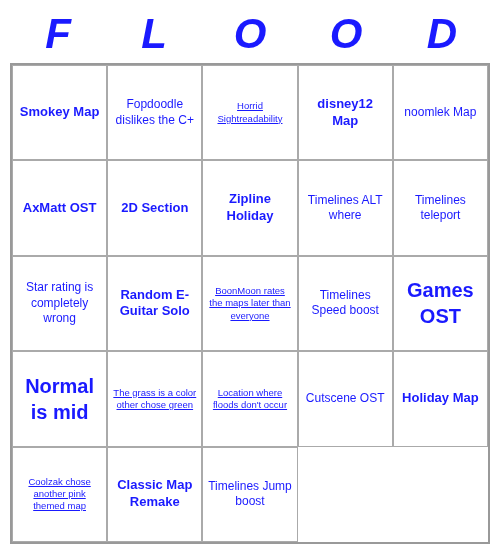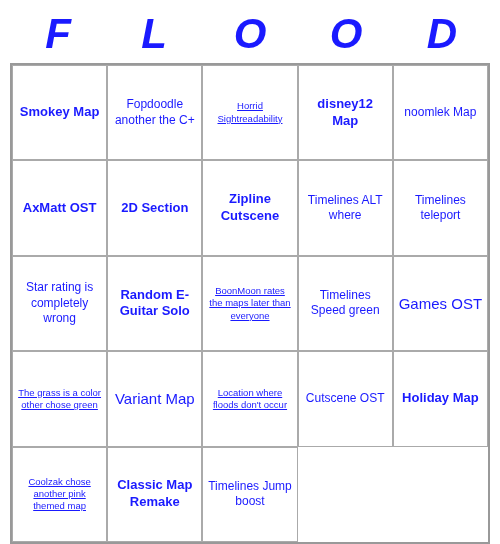--- a/index.html
+++ b/index.html
@@ -64,52 +64,52 @@
     .bingo-cell.medium-text {
       font-size: 12px;
     }
 
     .bingo-cell.small-text {
       font-size: 9.5px;
       text-decoration: underline;
     }
 
     .bingo-cell.big-bold {
-      font-size: 15px;
-      font-weight: normal;
+      font-size: 20px;
+      font-weight: bold;
     }
   </style>
 </head>
 <body>
 
 <div id="bingo-header">
 <span class="header-letter">F</span>
     <span class="header-letter">L</span>
     <span class="header-letter">O</span>
     <span class="header-letter">O</span>
     <span class="header-letter">D</span>
   </div>
 
 <div id="bingo-grid">
 <div class="bingo-cell large-text">Smokey Map</div>
-    <div class="bingo-cell medium-text">Fopdoodle another the C+</div>
+    <div class="bingo-cell medium-text">Fopdoodle dislikes the C+</div>
     <div class="bingo-cell small-text">Horrid Sightreadability</div>
     <div class="bingo-cell large-text">disney12 Map</div>
     <div class="bingo-cell medium-text">noomlek Map</div>
     <div class="bingo-cell large-text">AxMatt OST</div>
     <div class="bingo-cell large-text">2D Section</div>
-    <div class="bingo-cell large-text">Zipline Cutscene</div>
+    <div class="bingo-cell large-text">Zipline Holiday</div>
     <div class="bingo-cell medium-text">Timelines ALT where</div>
     <div class="bingo-cell medium-text">Timelines teleport</div>
     <div class="bingo-cell medium-text">Star rating is completely wrong</div>
     <div class="bingo-cell large-text">Random E-Guitar Solo</div>
     <div class="bingo-cell small-text">BoonMoon rates the maps later than everyone</div>
-    <div class="bingo-cell medium-text">Timelines Speed green</div>
+    <div class="bingo-cell medium-text">Timelines Speed boost</div>
     <div class="bingo-cell big-bold">Games OST</div>
+    <div class="bingo-cell big-bold">Normal is mid</div>
     <div class="bingo-cell small-text">The grass is a color other chose green</div>
-    <div class="bingo-cell big-bold">Variant Map</div>
     <div class="bingo-cell small-text">Location where floods don't occur</div>
     <div class="bingo-cell medium-text">Cutscene OST</div>
     <div class="bingo-cell large-text">Holiday Map</div>
     <div class="bingo-cell small-text">Coolzak chose another pink themed map</div>
     <div class="bingo-cell large-text">Classic Map Remake</div>
     <div class="bingo-cell medium-text">Timelines Jump boost</div>
   </div>
 
 </body></html>

